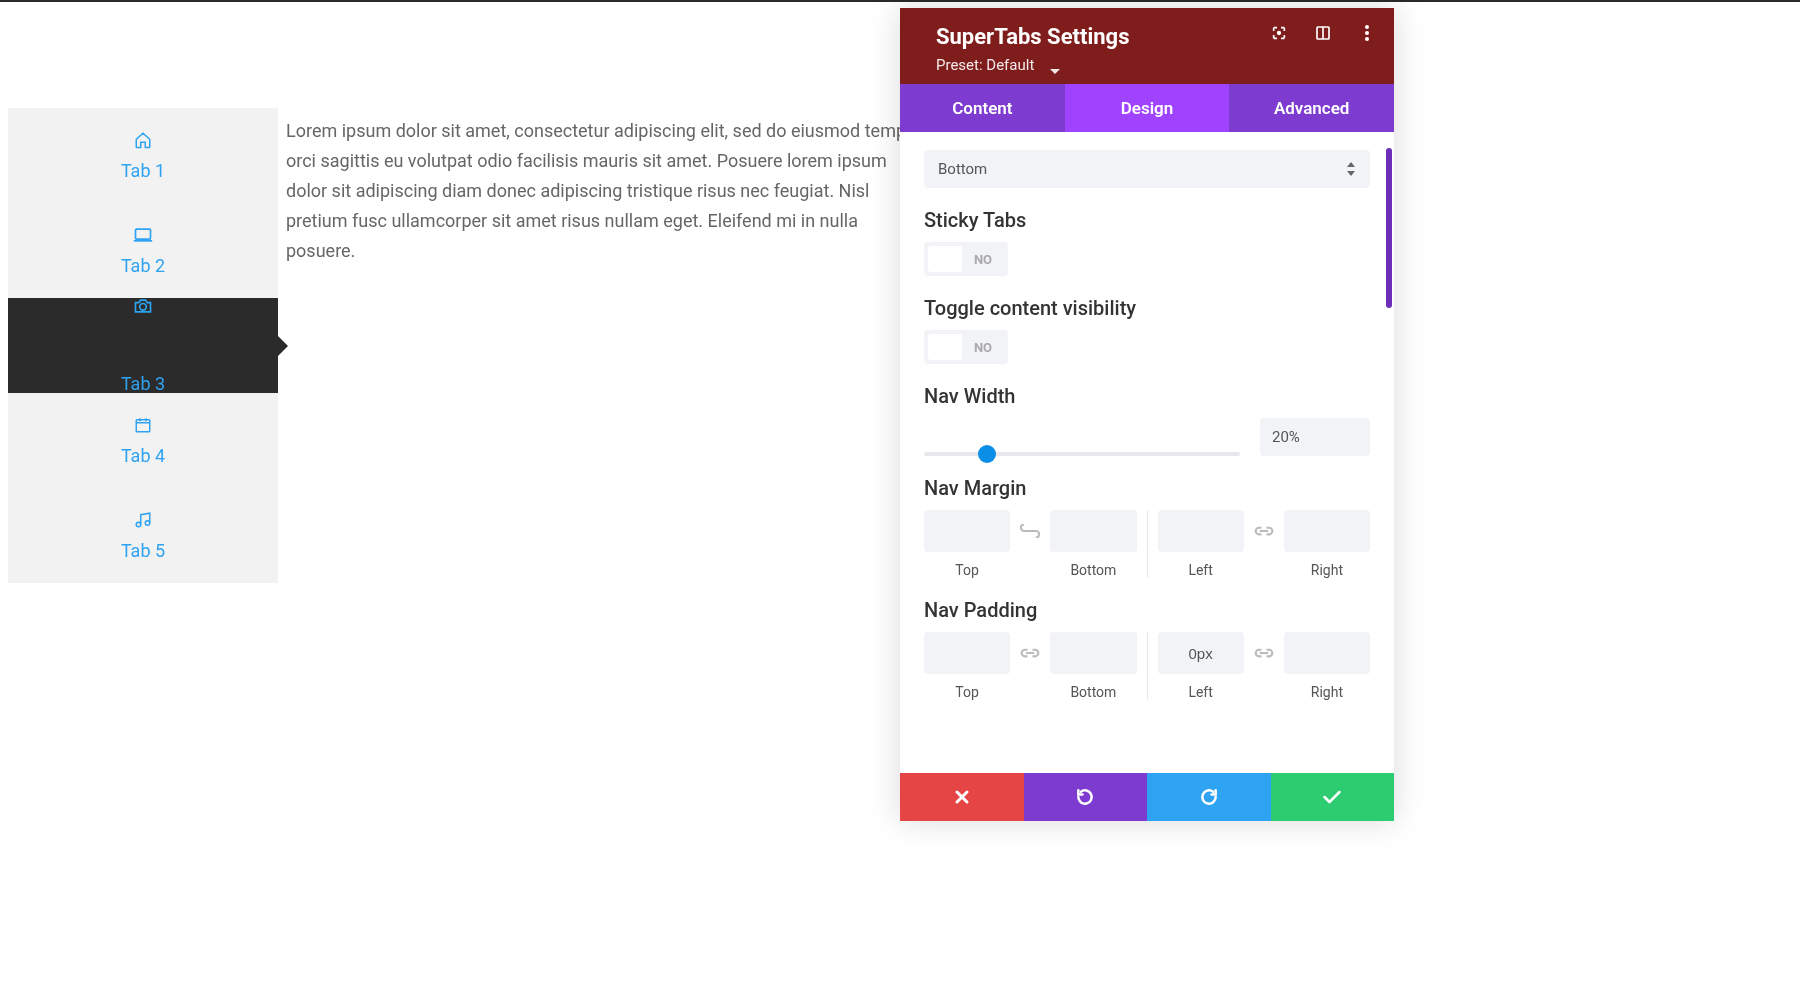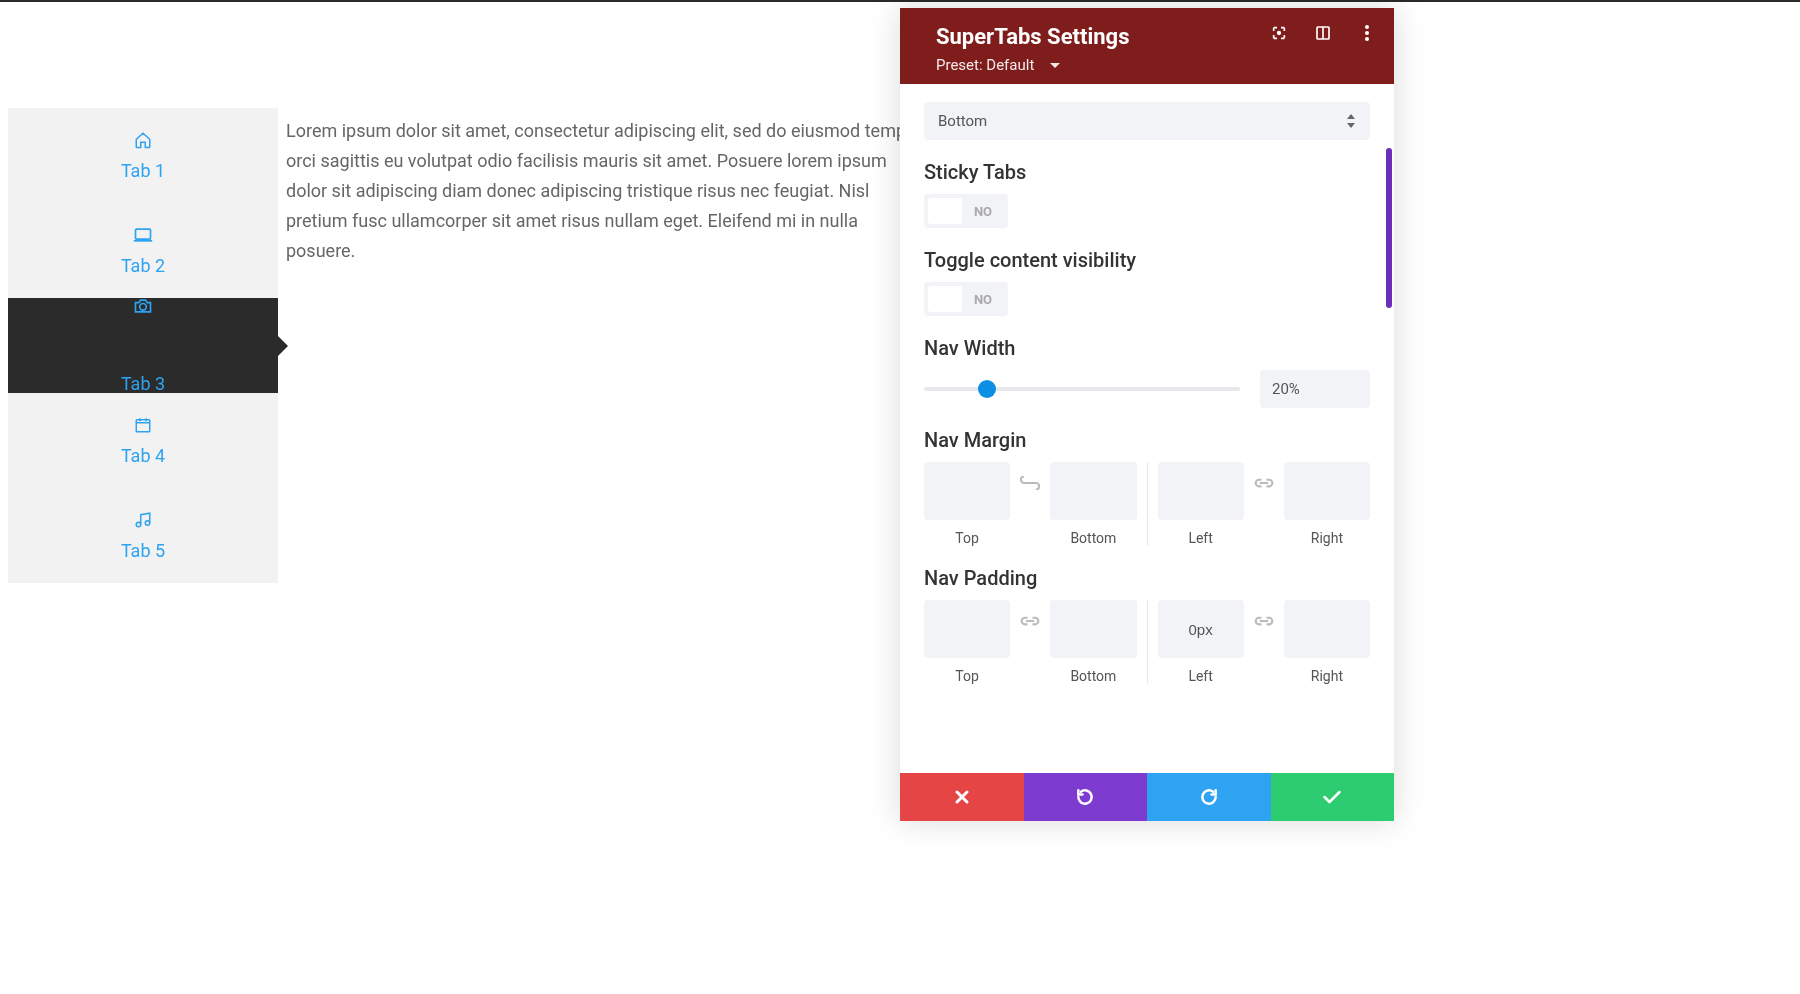--- a/index.html
+++ b/index.html
@@ -77,21 +77,21 @@
     display: flex;
     flex-direction: column;
   }
   .panel-header {
     background: #7f1d1d;
     color: #fff;
     padding: 16px 36px 10px;
     position: relative;
   }
   .panel-title { font-size: 22px; font-weight: 700; margin-bottom: 6px; }
-  .panel-preset { font-size: 15px; opacity: 0.9; cursor: pointer; display: inline-flex; align-items: center; gap: 16px;}
+  .panel-preset { font-size: 15px; opacity: 0.9; cursor: pointer; display: inline-flex; align-items: flex-end; gap: 16px;}
   .panel-preset .caret {
     width: 0;height:0;border-left:5px solid transparent;border-right:5px solid transparent;border-top:5px solid #fff; display:inline-block;
   }
   .header-icons { position: absolute; right: 18px; top: 16px; display: flex; gap: 26px; }
   .header-icons .hi { width: 18px; height: 18px; color: #fff; cursor: pointer; display:flex;align-items:center;justify-content:center; }
 
   .panel-tabs {
     display: flex;
     background: #7e3bd0;
   }
@@ -147,21 +147,21 @@
     border-radius: 3px;
   }
   .toggle .tlabel {
     flex: 1;
     text-align: center;
     font-size: 13px;
     font-weight: 700;
     color: #aaa;
   }
 
-  .slider-row { display: flex; gap: 20px; align-items: center; }
+  .slider-row { display: flex; gap: 20px; align-items: flex-end; }
   .slider-track {
     flex: 1;
     height: 4px;
     background: #e6e8eb;
     position: relative;
     border-radius: 2px;
   }
   .slider-thumb {
     width: 18px; height: 18px;
     background: #0b8ee6;
@@ -179,21 +179,21 @@
     display: flex;
     align-items: center;
     padding: 0 12px;
     font-size: 15px;
     color: #555;
   }
 
   .spacing-row { display: flex; gap: 10px; align-items: flex-start; }
   .spacing-col { flex: 1; text-align: center; }
   .spacing-input {
-    height: 58px;
+    height: 42px;
     background: #f1f3f6;
     border-radius: 4px;
     border: none;
     width: 100%;
     text-align: center;
     font-size: 15px;
     color: #555;
     outline: none;
   }
   .spacing-lbl { font-size: 14px; color: #555; margin-top: 10px; }
@@ -314,20 +314,25 @@
       <span class="hi">
         <svg width="4" height="16" viewBox="0 0 4 16" fill="#fff">
             <circle cx="2" cy="2" r="2"></circle>
             <circle cx="2" cy="8" r="2"></circle>
             <circle cx="2" cy="14" r="2"></circle>
           </svg>
       </span>
     </div>
   </div>
 
+  <div class="panel-tabs">
+    <div class="ptab">Content</div>
+    <div class="ptab active">Design</div>
+    <div class="ptab">Advanced</div>
+  </div>
 
   <div class="panel-body">
 
     <div class="select-box" style="margin-top:8px;">
       <span>Bottom</span>
       <span class="chev">
         <svg width="10" height="14" viewBox="0 0 10 14" fill="#666">
             <path d="M5 0l4 5H1zM5 14l4-5H1z"></path>
           </svg>
       </span>

